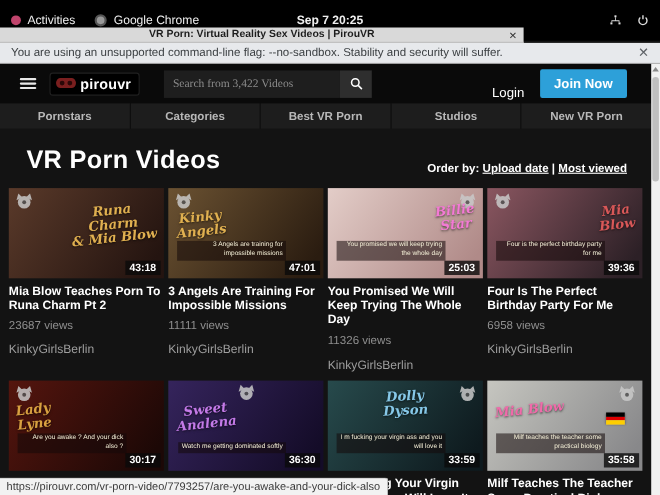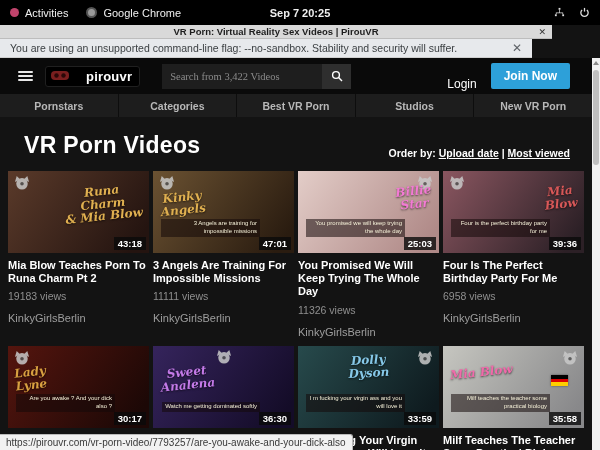--- a/index.html
+++ b/index.html
@@ -1,53 +1,53 @@
 <!DOCTYPE html>
 <html><head>
 <meta charset="utf-8">
 <style>
   * { margin:0; padding:0; box-sizing:border-box; }
   html,body { width:600px; height:450px; overflow:hidden; background:#131313;
               font-family:"Liberation Sans", sans-serif; }
   .page { position:relative; width:600px; height:450px; overflow:hidden; }
 
   
-  .sysbar { position:absolute; top:0; left:0; width:600px; height:25px; background:#000;
+  .sysbar { position:absolute; top:0; left:0; width:600px; height:37px; background:#000;
             color:#efefef; display:flex; align-items:center; font-size:11px; }
   .sysbar .left { display:flex; align-items:center; gap:18px; padding-left:10px; }
   .sys-item { display:flex; align-items:center; gap:6px; cursor:default; }
   .dot-ico { width:9px; height:9px; border-radius:50%; background:#c0446c; }
   .chrome-ico { width:11px; height:11px; border-radius:50%; background:#9a9a9a;
                 border:2px solid #555; }
   .sysbar .clock { position:absolute; left:0; right:0; text-align:center; font-weight:bold; }
   .sysbar .right { margin-left:auto; display:flex; align-items:center; gap:14px;
                    padding-right:10px; z-index:2; }
   .sysbar svg { display:block; }
 
   
-  .titlebar { position:absolute; top:25px; left:0; width:552px; height:14px; background:#d9d9d9;
+  .titlebar { position:absolute; top:25px; left:0; width:476px; height:14px; background:#d9d9d9;
               border-bottom:1px solid #bdbdbd; display:flex; align-items:center; }
   .titlebar .t { flex:1; text-align:center; font-size:9.5px; font-weight:bold; color:#1d1d1d; }
   .titlebar .x { position:absolute; right:6px; font-size:9px; color:#333; cursor:default; }
 
   
-  .warnbar { position:absolute; top:39px; left:0; width:532px; height:19px; background:#e7e9ec;
+  .warnbar { position:absolute; top:39px; left:0; width:600px; height:19px; background:#e7e9ec;
              border-bottom:1px solid #cfcfcf; display:flex; align-items:center;
              font-size:10.5px; color:#3c4043; padding:0 10px; }
   .warnbar .x { margin-left:auto; font-size:12px; color:#5f6368; cursor:default; }
 
   
   .site { position:absolute; top:58px; left:0; width:600px; height:392px; background:#131313;
           overflow:hidden; }
   .content { width:592px; }
 
   .hdr { height:36px; background:#0a0a0a; display:flex; align-items:center; padding:0 12px; }
   .burger { width:15px; display:flex; flex-direction:column; gap:2px; margin:0 12px 0 6px; cursor:pointer; }
   .burger span { height:2px; background:#e8e8e8; border-radius:1px; }
-  .logo { display:flex; align-items:center; gap:16px; background:#000; border:1px solid #202020;
+  .logo { display:flex; align-items:center; gap:3px; background:#000; border:1px solid #202020;
           border-radius:3px; padding:2px 7px 2px 4px; cursor:pointer; }
   .logo .word { color:#fff; font-weight:bold; font-size:13px; letter-spacing:.2px; }
   .searchwrap { display:flex; margin-left:22px; }
   .searchwrap input { width:160px; height:25px; background:#1e1e1e; border:none; outline:none;
                       color:#bdbdbd; font-size:10.5px; padding:0 8px;
                       font-family:Liberation Serif, serif; }
   .searchwrap input::placeholder { color:#8b8b8b; }
   .searchbtn { width:29px; height:25px; background:#2e2e2e; border:none; display:flex;
                align-items:center; justify-content:center; cursor:pointer; }
   .login { margin-left:auto; color:#fff; font-size:12px; cursor:pointer;margin-top:16px; }
@@ -204,21 +204,21 @@
                   <path d="M18 8 L16 1 L12 5 Z" fill="#c9c9c9"></path>
                   <circle cx="10" cy="10" r="6.5" fill="#c9c9c9"></circle>
                   <circle cx="10" cy="10" r="2" fill="#555"></circle>
                 </svg></span>
               <div class="ov-name right" style="color: rgb(224, 176, 80);">Runa
 Charm
 &amp; Mia Blow</div>
               <span class="dur">43:18</span>
             </div>
             <h3 class="vtitle">Mia Blow Teaches Porn To Runa Charm Pt 2</h3>
-            <div class="views">19183 views</div>
+            <div class="views">23687 views</div>
             <div class="studio">KinkyGirlsBerlin</div>
           </article>
           <article class="card">
             <div class="thumb" style="background: linear-gradient(125deg, rgb(107, 82, 50) 0%, rgb(42, 28, 16) 90%);">
               <span class="mask tl"><svg width="18" height="15" viewBox="0 0 20 17">
                   <path d="M2 8 L4 1 L8 5 Z" fill="#c9c9c9"></path>
                   <path d="M18 8 L16 1 L12 5 Z" fill="#c9c9c9"></path>
                   <circle cx="10" cy="10" r="6.5" fill="#c9c9c9"></circle>
                   <circle cx="10" cy="10" r="2" fill="#555"></circle>
                 </svg></span>

